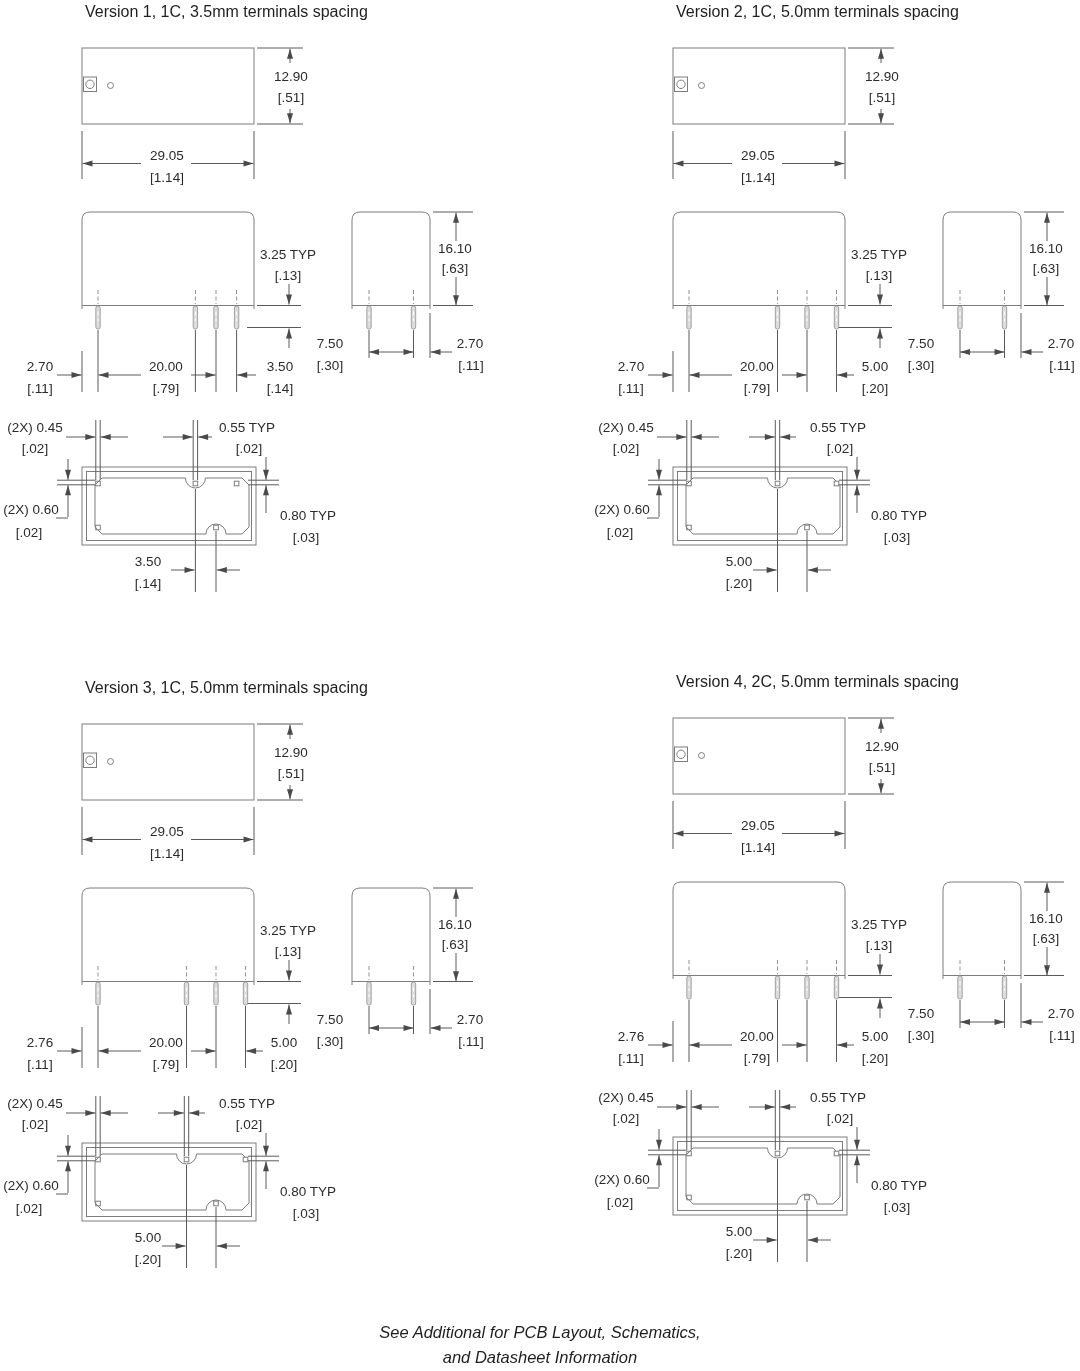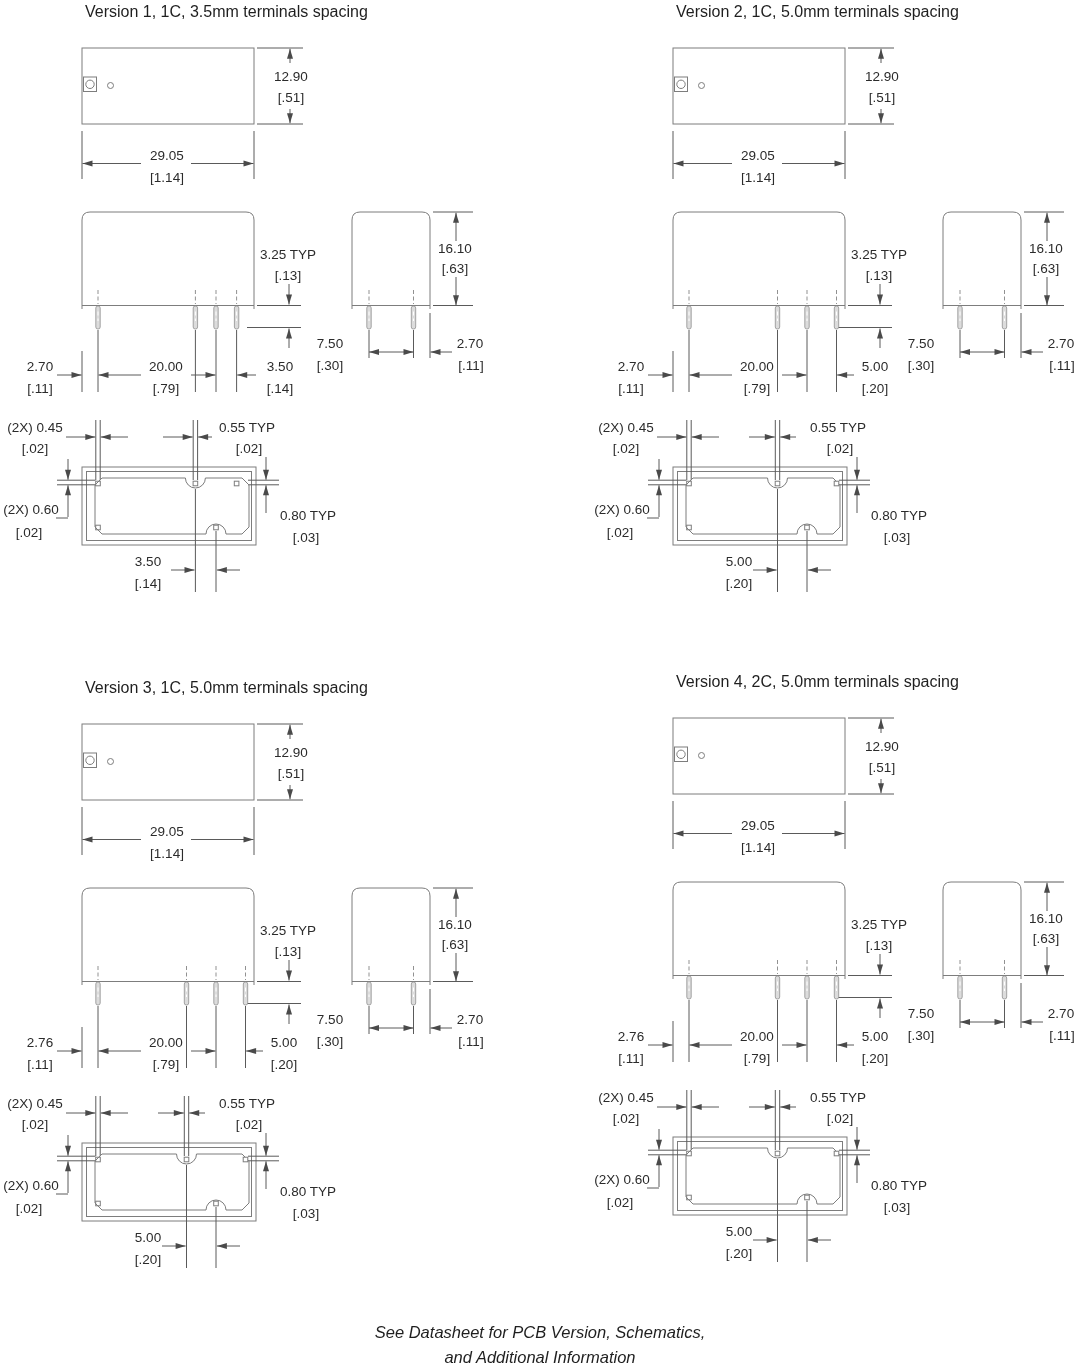--- a/index.html
+++ b/index.html
@@ -273,15 +273,15 @@
   <text x="249" y="453">[.02]</text>
   <text x="31" y="514">(2X) 0.60</text>
   <text x="29" y="537">[.02]</text>
   <text x="308" y="520">0.80 TYP</text>
   <text x="306" y="542">[.03]</text>
   <text x="148" y="566">5.00</text>
   <text x="148" y="588">[.20]</text>
 </svg>
 
 <div class="footer">
-  <div>See Datasheet for PCB Version, Schematics,</div>
-  <div>and Additional Information</div>
+  <div>See Additional for PCB Layout, Schematics,</div>
+  <div>and Datasheet Information</div>
 </div>
 
 </body></html>

